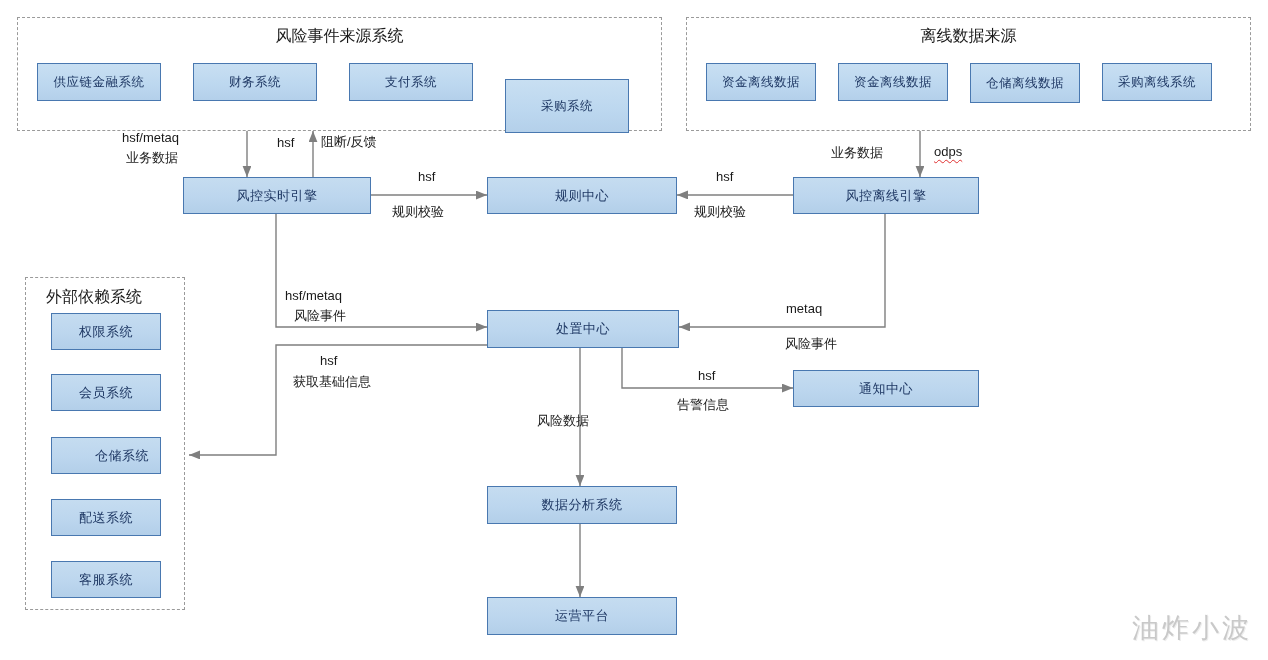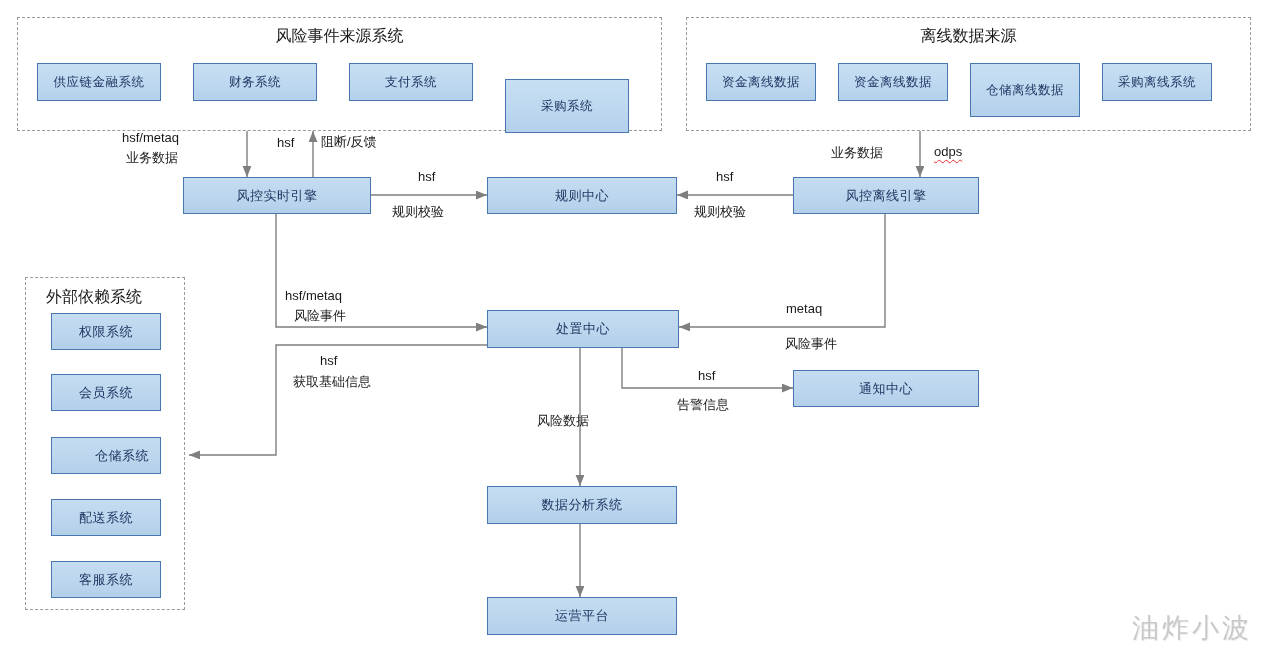--- a/index.html
+++ b/index.html
@@ -127,21 +127,21 @@
   <div class="node src" style="left:37px; top:63px; width:124px; height:38px;">供应链金融系统</div>
   <div class="node src" style="left:193px; top:63px; width:124px; height:38px;">财务系统</div>
   <div class="node src" style="left:349px; top:63px; width:124px; height:38px;">支付系统</div>
   <div class="node src" style="left:505px; top:63px; width:124px; height:54px;margin-top:16px;">采购系统</div>
 
   <div class="group" style="left:686px; top:17px; width:565px; height:114px;">
     <div class="group-title">离线数据来源</div>
   </div>
   <div class="node src" style="left:706px; top:63px; width:110px; height:38px;text-align:right;">资金离线数据</div>
   <div class="node src" style="left:838px; top:63px; width:110px; height:38px;">资金离线数据</div>
-  <div class="node src" style="left:970px; top:63px; width:110px; height:54px;">仓储离线数据</div>
+  <div class="node src" style="left:970px; top:63px; width:110px; height:40px;">仓储离线数据</div>
   <div class="node src" style="left:1102px; top:63px; width:110px; height:38px;">采购离线系统</div>
 
   <div class="group" style="left:25px; top:277px; width:160px; height:333px;">
     <div class="group-title left-title" style="top:9px; padding-left:20px;">外部依赖系统</div>
   </div>
   <div class="node dep" style="left:51px; top:313px; width:110px; height:37px;">权限系统</div>
   <div class="node dep" style="left:51px; top:374px; width:110px; height:37px;">会员系统</div>
   <div class="node dep" style="left:51px; top:437px; width:110px; height:37px;padding-left:32px;">仓储系统</div>
   <div class="node dep" style="left:51px; top:561px; width:110px; height:37px;">客服系统</div>
   <div class="node dep" style="left:51px; top:499px; width:110px; height:37px;">配送系统</div>

